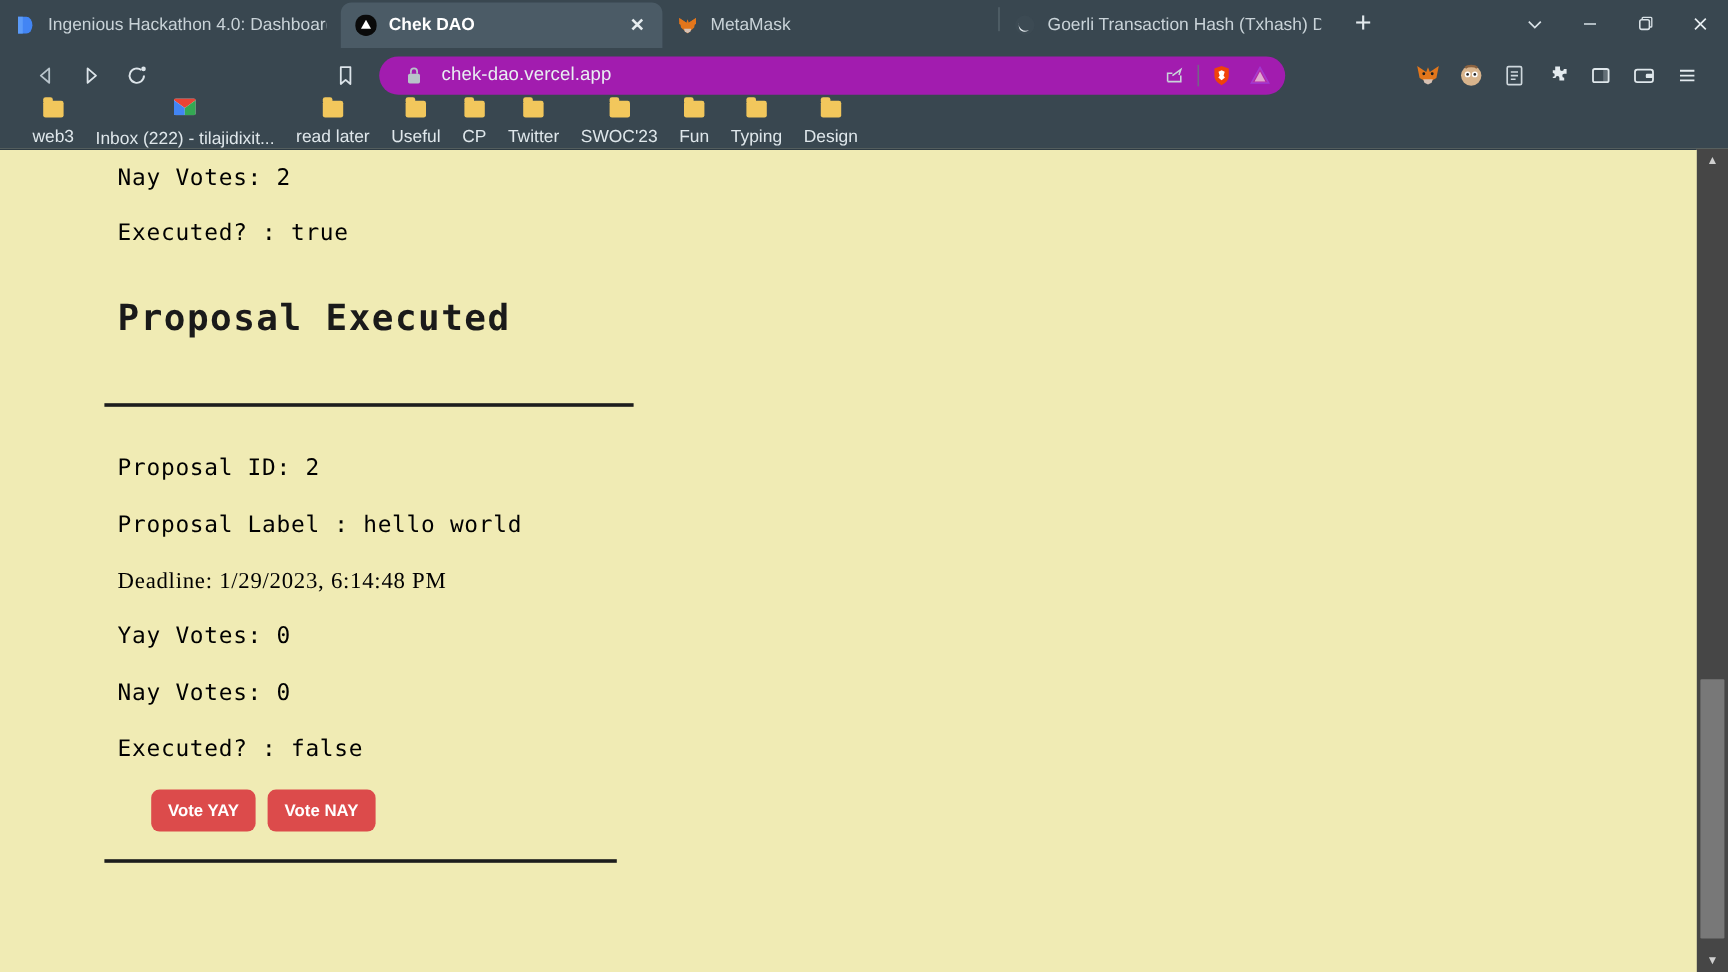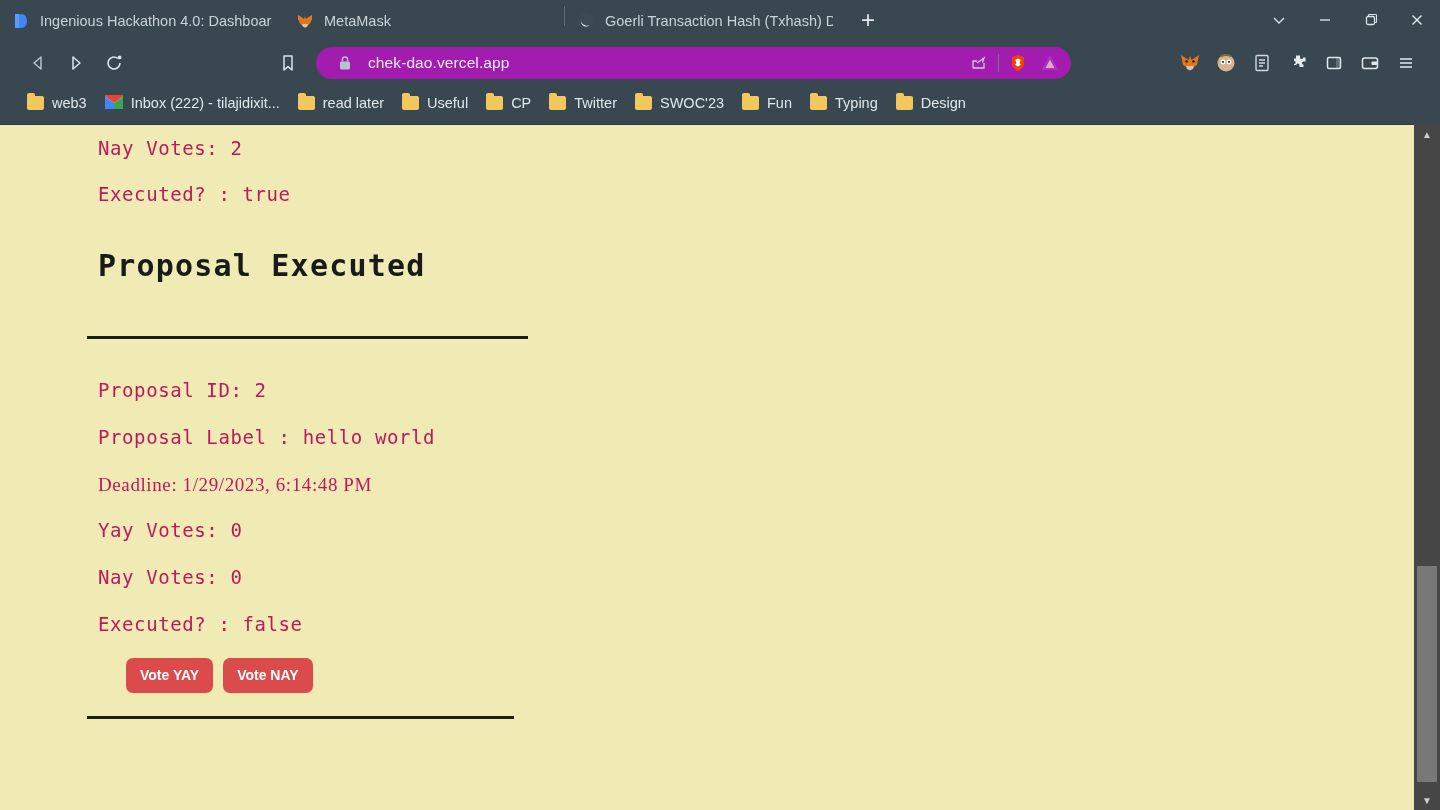--- a/index.html
+++ b/index.html
@@ -121,20 +121,21 @@
     padding-left: 18px;
     gap: 0px;
   }
   .bm {
     display: flex; align-items: center; gap: 8px;
     padding: 3px 9px;
     color: #dfe7eb;
     font-size: 14.5px;
     white-space: nowrap;
     border-radius: 4px;
+    flex-direction: column;
   }
   .folder {
     width: 17px; height: 14px;
     background: #f2c75c;
     border-radius: 2px;
     position: relative;
     flex: 0 0 auto;
   }
   .folder::before {
     content: ""; position: absolute;
@@ -152,21 +153,21 @@
   }
   .page {
     position: absolute;
     left: 0; top: 0;
     width: 1425px;
     padding-left: 98px;
     font-family: "DejaVu Sans Mono", "Liberation Mono", monospace;
   }
   .line {
     font-size: 19px;
-    color: #be185d;
+    color: #000000;
     line-height: 1;
     letter-spacing: 0.6px;
     white-space: pre;
   }
   .l1  { position: absolute; left: 98px; top: 15px; }
   .l2  { position: absolute; left: 98px; top: 61px; }
   .heading {
     position: absolute; left: 98px; top: 124px;
     font-family: "DejaVu Sans Mono", "Liberation Mono", monospace;
     font-size: 30px; font-weight: bold;
@@ -246,20 +247,30 @@
     <div class="tab inactive t1">
       <span class="favicon">
         <svg width="18" height="18" viewBox="0 0 18 18">
             <path d="M3 2h7a5 7 0 0 1 0 14H3z" fill="#4285f4"></path>
             <path d="M3 2h4v14H3z" fill="#5b9bf8"></path>
           </svg>
       </span>
       <span class="tab-title">Ingenious Hackathon 4.0: Dashboard</span>
     </div>
 
+    <div class="tab active">
+      <span class="favicon">
+        <svg width="18" height="18" viewBox="0 0 18 18">
+            <circle cx="9" cy="9" r="9" fill="#0a0a0a"></circle>
+            <path d="M9 4.5 13.2 12H4.8z" fill="#ffffff"></path>
+          </svg>
+      </span>
+      <span class="tab-title">Chek DAO</span>
+      <span class="tab-close">✕</span>
+    </div>
 
     <div class="tab inactive">
       <span class="favicon">
         <svg width="18" height="18" viewBox="0 0 18 18">
             <path d="M2 3l6 4 1-3 1 3 6-4-1.5 8L9 16 3.5 11z" fill="#e2761b"></path>
             <path d="M2 3l6 4-1.5 3L2 8z" fill="#e4761b"></path>
             <path d="M16 3l-6 4 1.5 3L16 8z" fill="#e4761b"></path>
             <path d="M6 12h6l-.7 2.5L9 15.6l-2.3-1.1z" fill="#d7c1b3"></path>
           </svg>
       </span>

